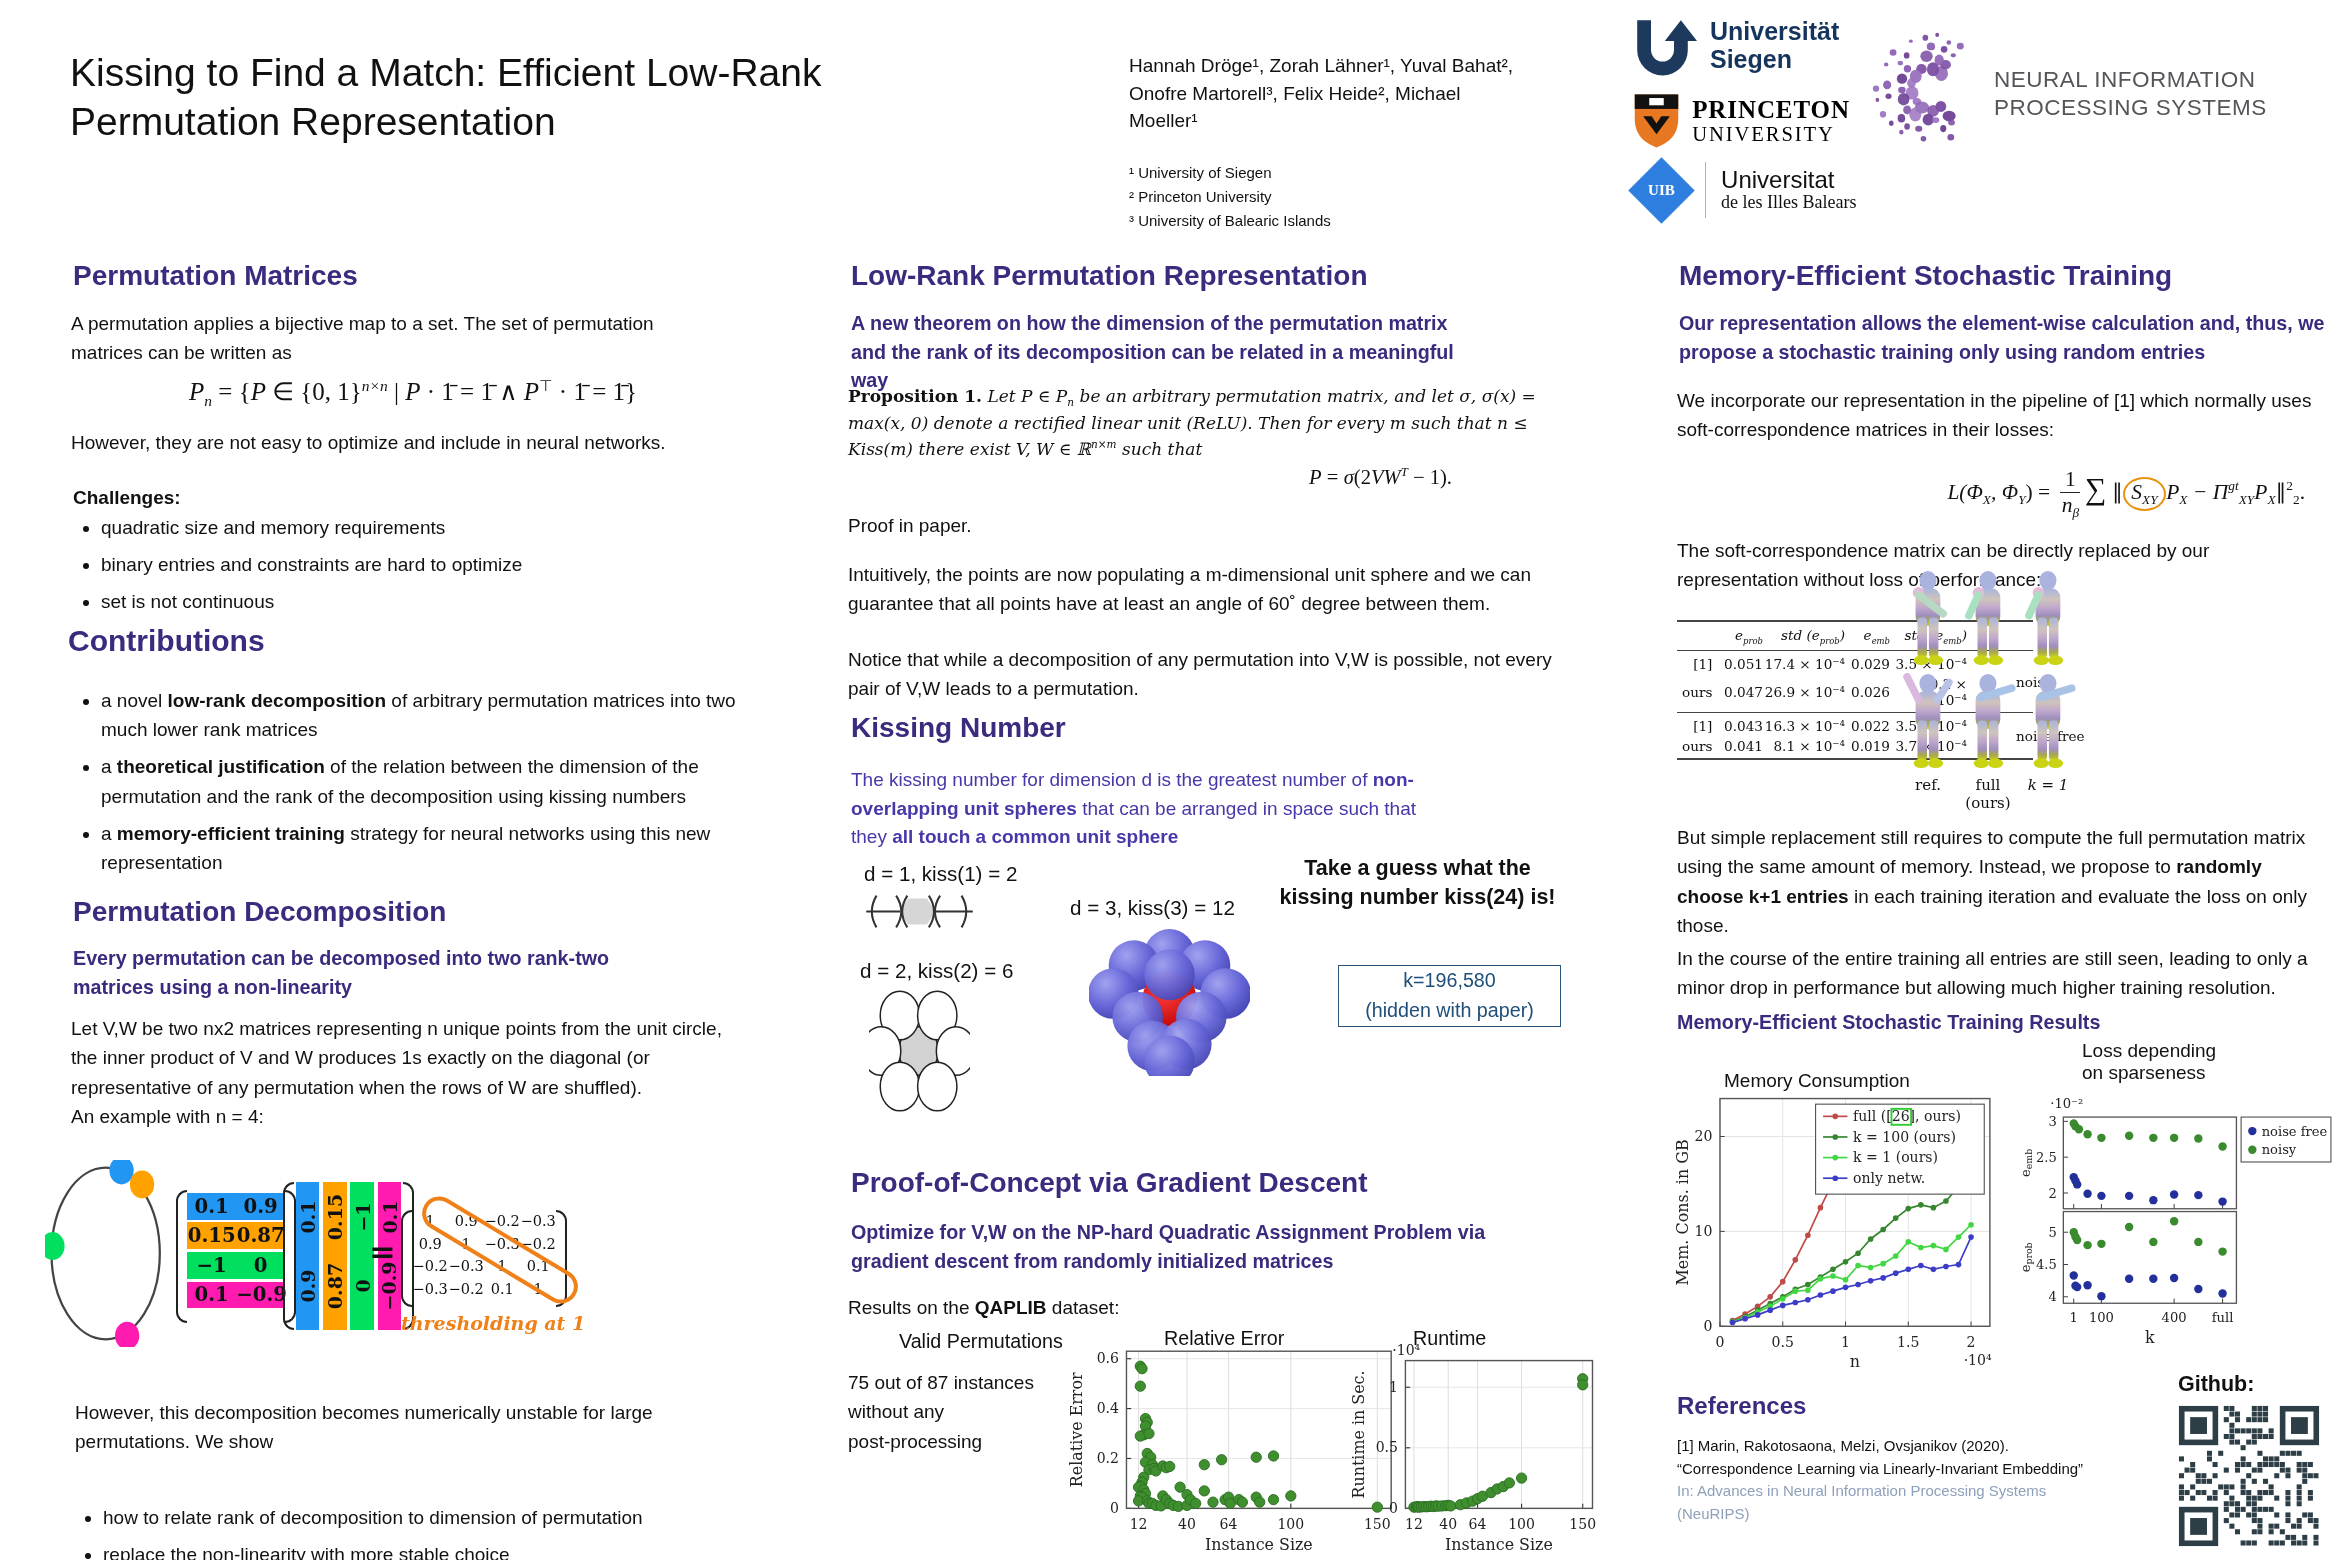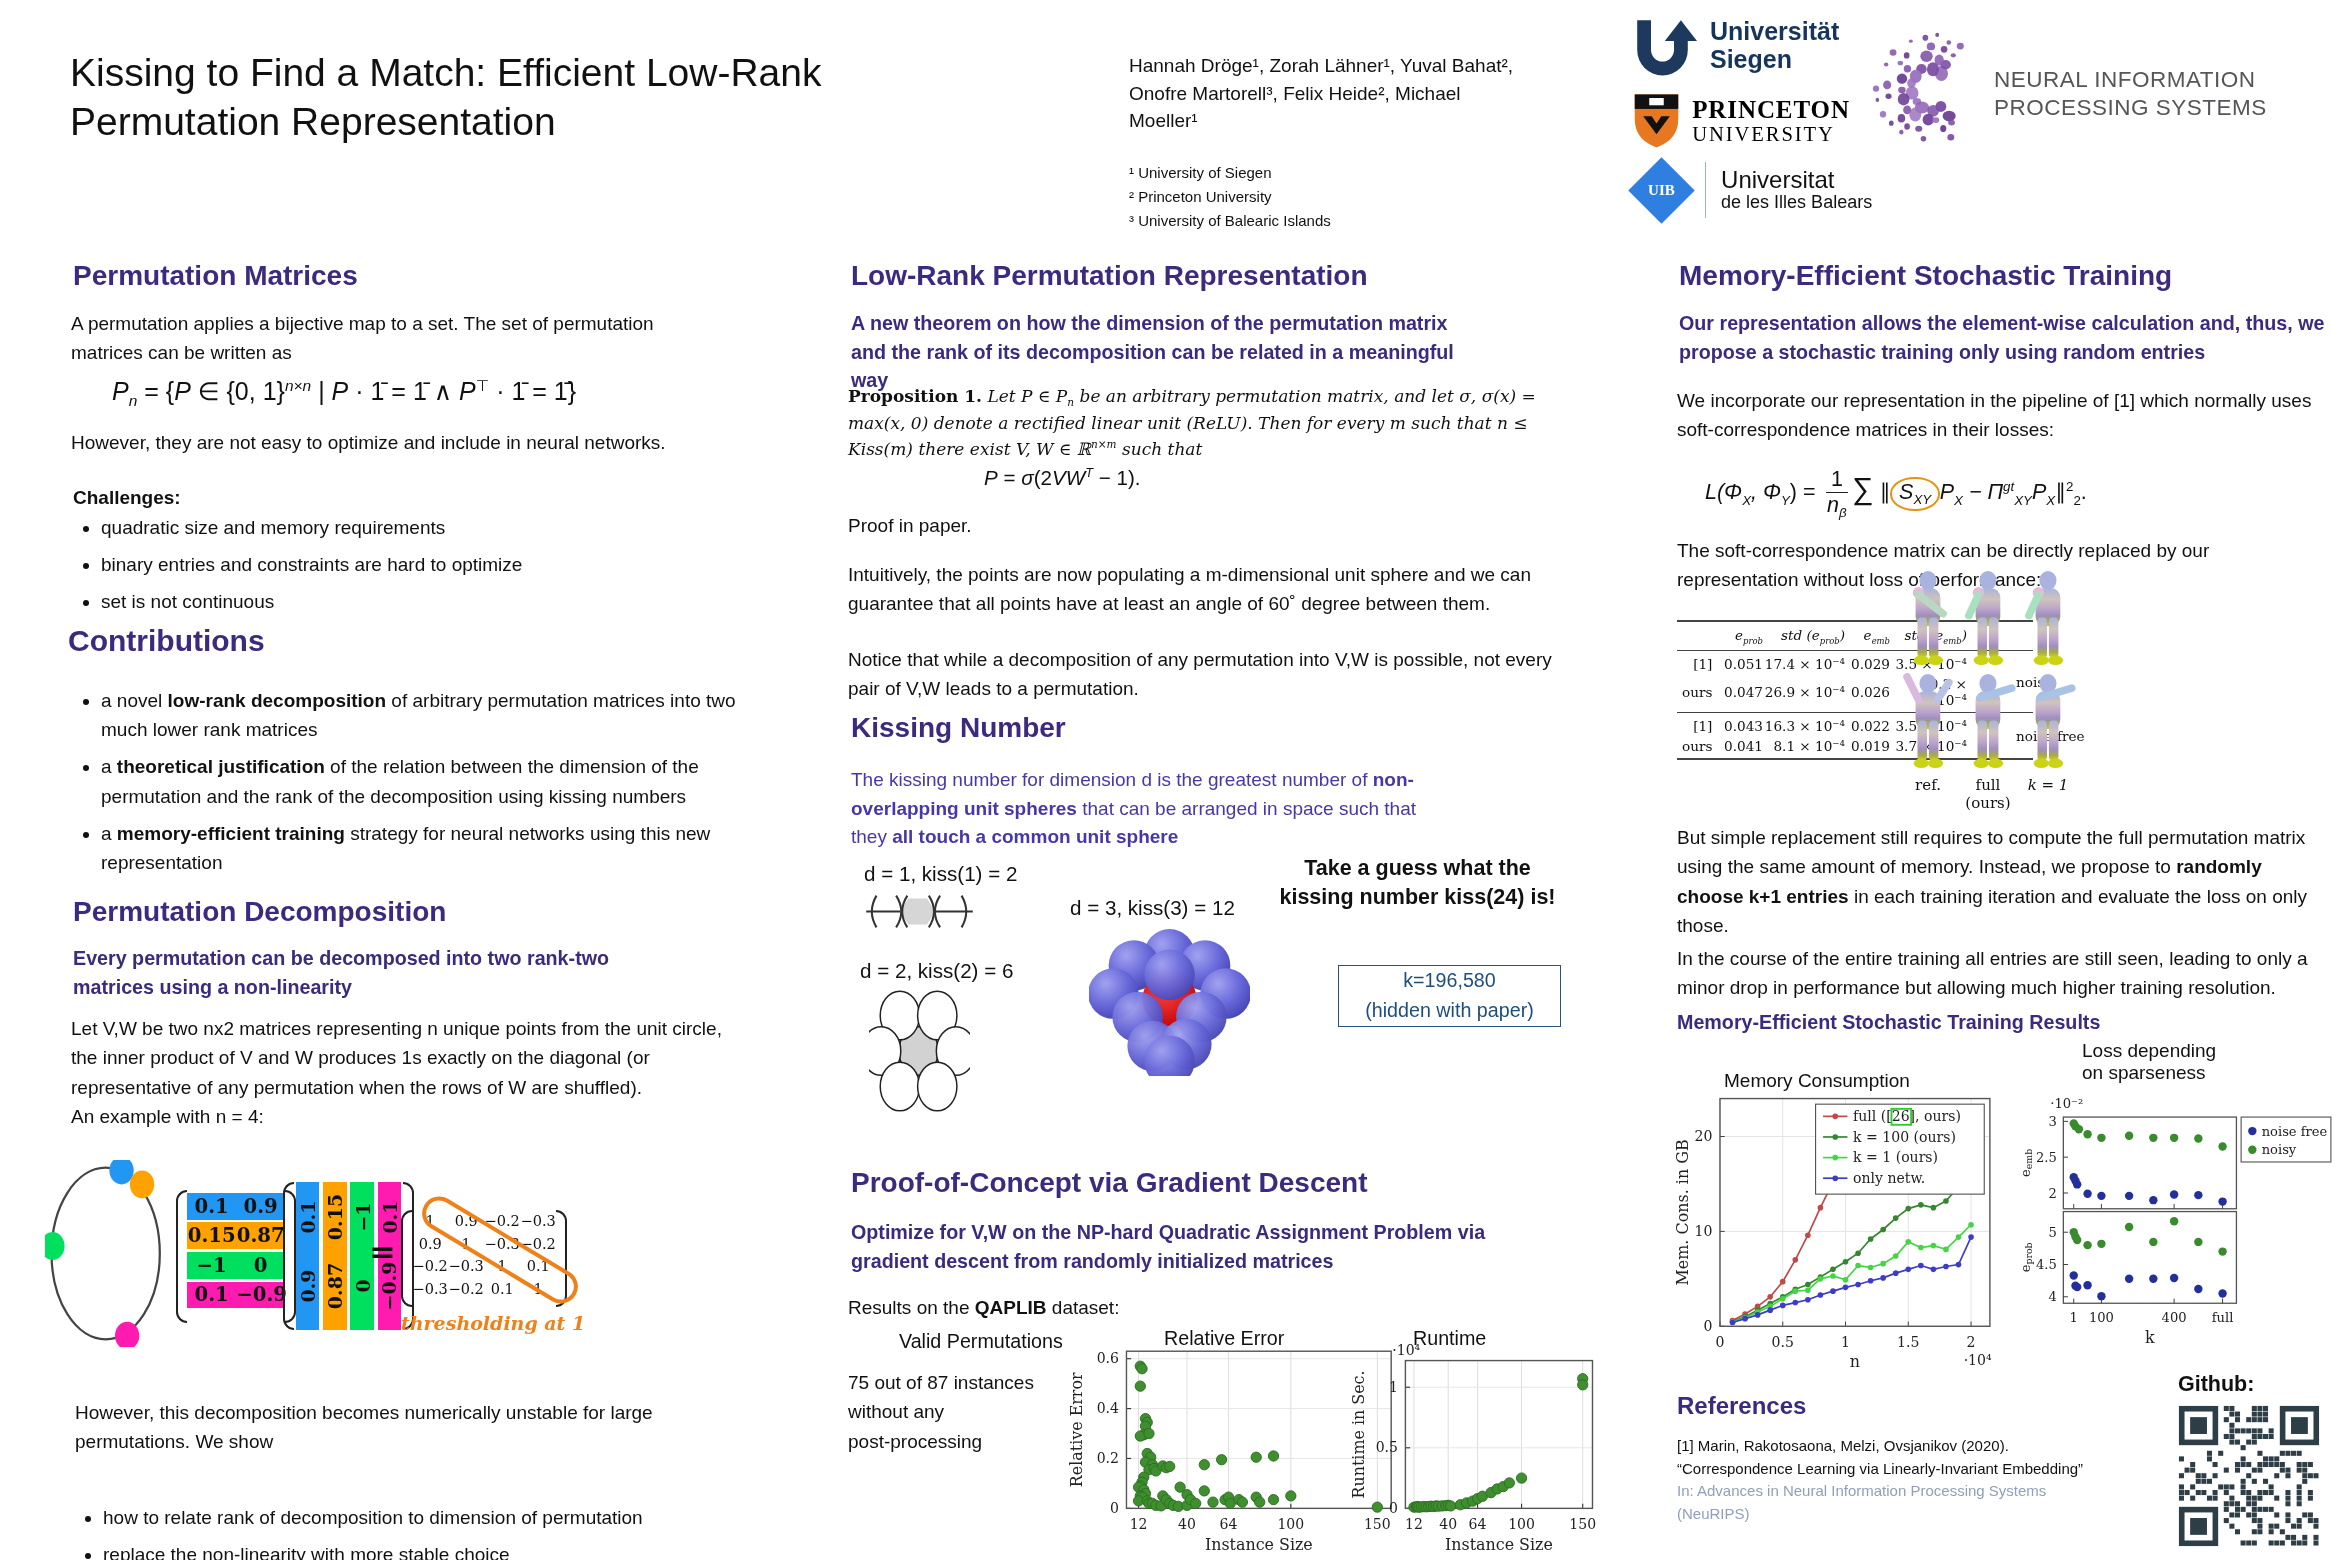--- a/index.html
+++ b/index.html
@@ -14,21 +14,21 @@
 li{margin-bottom:7.5px}
 .title{font-size:39px;line-height:1.25}
 .authors{font-size:19px;line-height:1.45;width:450px}
 .affils{font-size:15px;line-height:1.6}
 sub,sup{font-size:62%}
 .b{font-weight:700}.it{font-style:italic}
 .grayref{color:#8fa0bb}
 .tick{font:15px "DejaVu Serif",serif;fill:#222}
 .stick{font:14px "DejaVu Serif",serif;fill:#222}
 .alabel{font:17px "DejaVu Serif",serif;fill:#222}
-.mathc{text-align:left;font-family:Liberation Sans, sans-serif}
+.mathc{text-align:right;font-family:Liberation Serif, serif}
 .frac{display:inline-flex;flex-direction:column;align-items:center;vertical-align:middle;margin:0 4.7px;line-height:1.15}
 .fnum{border-bottom:1.5px solid #222;padding:0 4.7px}
 .circ{border:2.8px solid #e8930f;border-radius:50%;padding:0.9px 6.6px;display:inline-block}
 .big{font-size:140%}
 .paren{width:11.2px;border:2.4px solid #222;flex:0 0 11.2px}
 .pl{border-right:none;border-radius:13px 0 0 13px}
 .pr{border-left:none;border-radius:0 13px 13px 0}
 .mat{display:flex;align-items:stretch}
 .vrow{display:flex;margin:2.8px 0}
 .vcell{width:49px;text-align:center;font:700 19.7px "DejaVu Serif",serif;padding:1.9px 0;color:#111}
@@ -92,21 +92,21 @@
       <div style="font-size:20.6px;letter-spacing:1.9px">UNIVERSITY</div>
     </div>
   </div>
   <div class="abs" style="left:1632px;top:161px;display:flex;gap:15px;align-items:center">
     <div style="width:47px;height:47px;background:#2f7fe0;transform:rotate(45deg);display:flex;align-items:center;justify-content:center;margin:5.6px">
       <span style="transform:rotate(-45deg);color:#fff;font-weight:700;font-size:15px;font-family:'Liberation Serif',serif">UIB</span>
     </div>
     <div style="width:0.9px;height:56px;background:#9ab4c8"></div>
     <div class="uibTxt">
       <div style="font-weight:400;font-size:24px">Universitat</div>
-      <div style="font-family:Liberation Sans, sans-serif;font-size:18px">de les Illes Balears</div>
+      <div style="font-family:Liberation Serif, serif;font-size:18px">de les Illes Balears</div>
     </div>
   </div>
   <div class="abs" style="left:1869px;top:26px">
     <svg id="nips-dots" width="122" height="126" viewBox="0 0 124 124">
         <ellipse cx="73.62126076819361" cy="46.157551934836604" rx="6.678662071097642" ry="7.615749677396924" fill="#8d61b4" opacity="0.8620039242086932"></ellipse>
         <ellipse cx="65.05304325403888" cy="41.91030413171633" rx="6.21617837366648" ry="7.070332682694545" fill="#7d4fa4" opacity="0.9505311383749359"></ellipse>
         <ellipse cx="53.28176178244737" cy="41.66592929981922" rx="5.359646719414741" ry="5.136508732026376" fill="#7d4fa4" opacity="0.9373763623065315"></ellipse>
         <ellipse cx="47.54490837025387" cy="49.08677643990203" rx="5.9573519309051335" ry="6.777680178591038" fill="#9b73c0" opacity="0.9653206767281517"></ellipse>
         <ellipse cx="43.200276592458216" cy="55.957600117843384" rx="4.436180855054408" ry="4.86366974664113" fill="#9b73c0" opacity="0.8945255266269668"></ellipse>
         <ellipse cx="43.80249625834691" cy="66.0368663224431" rx="6.524473002366721" ry="6.724570344041388" fill="#9b73c0" opacity="0.8714827545802108"></ellipse>

